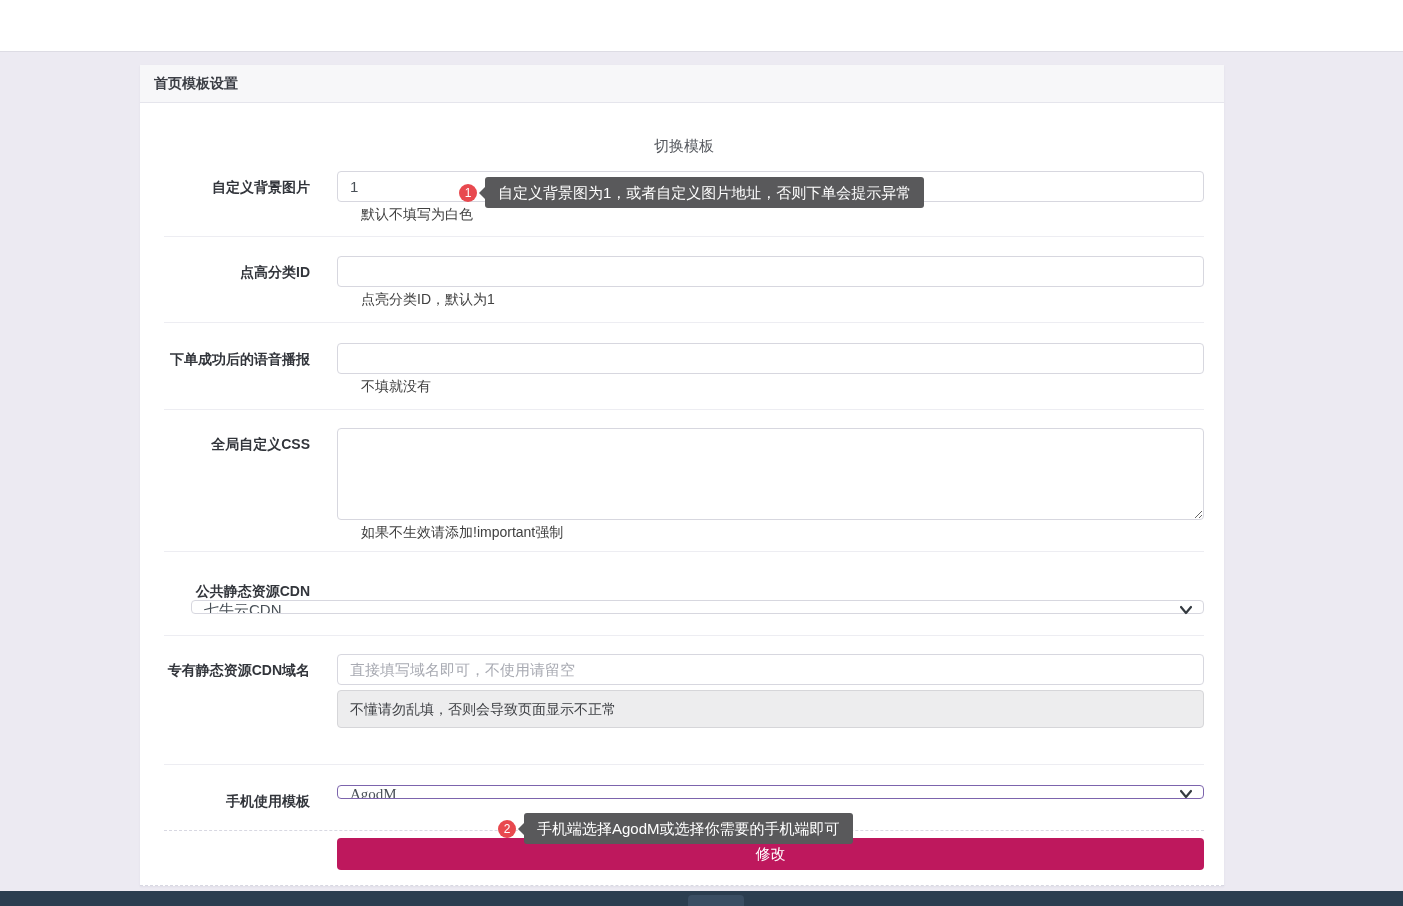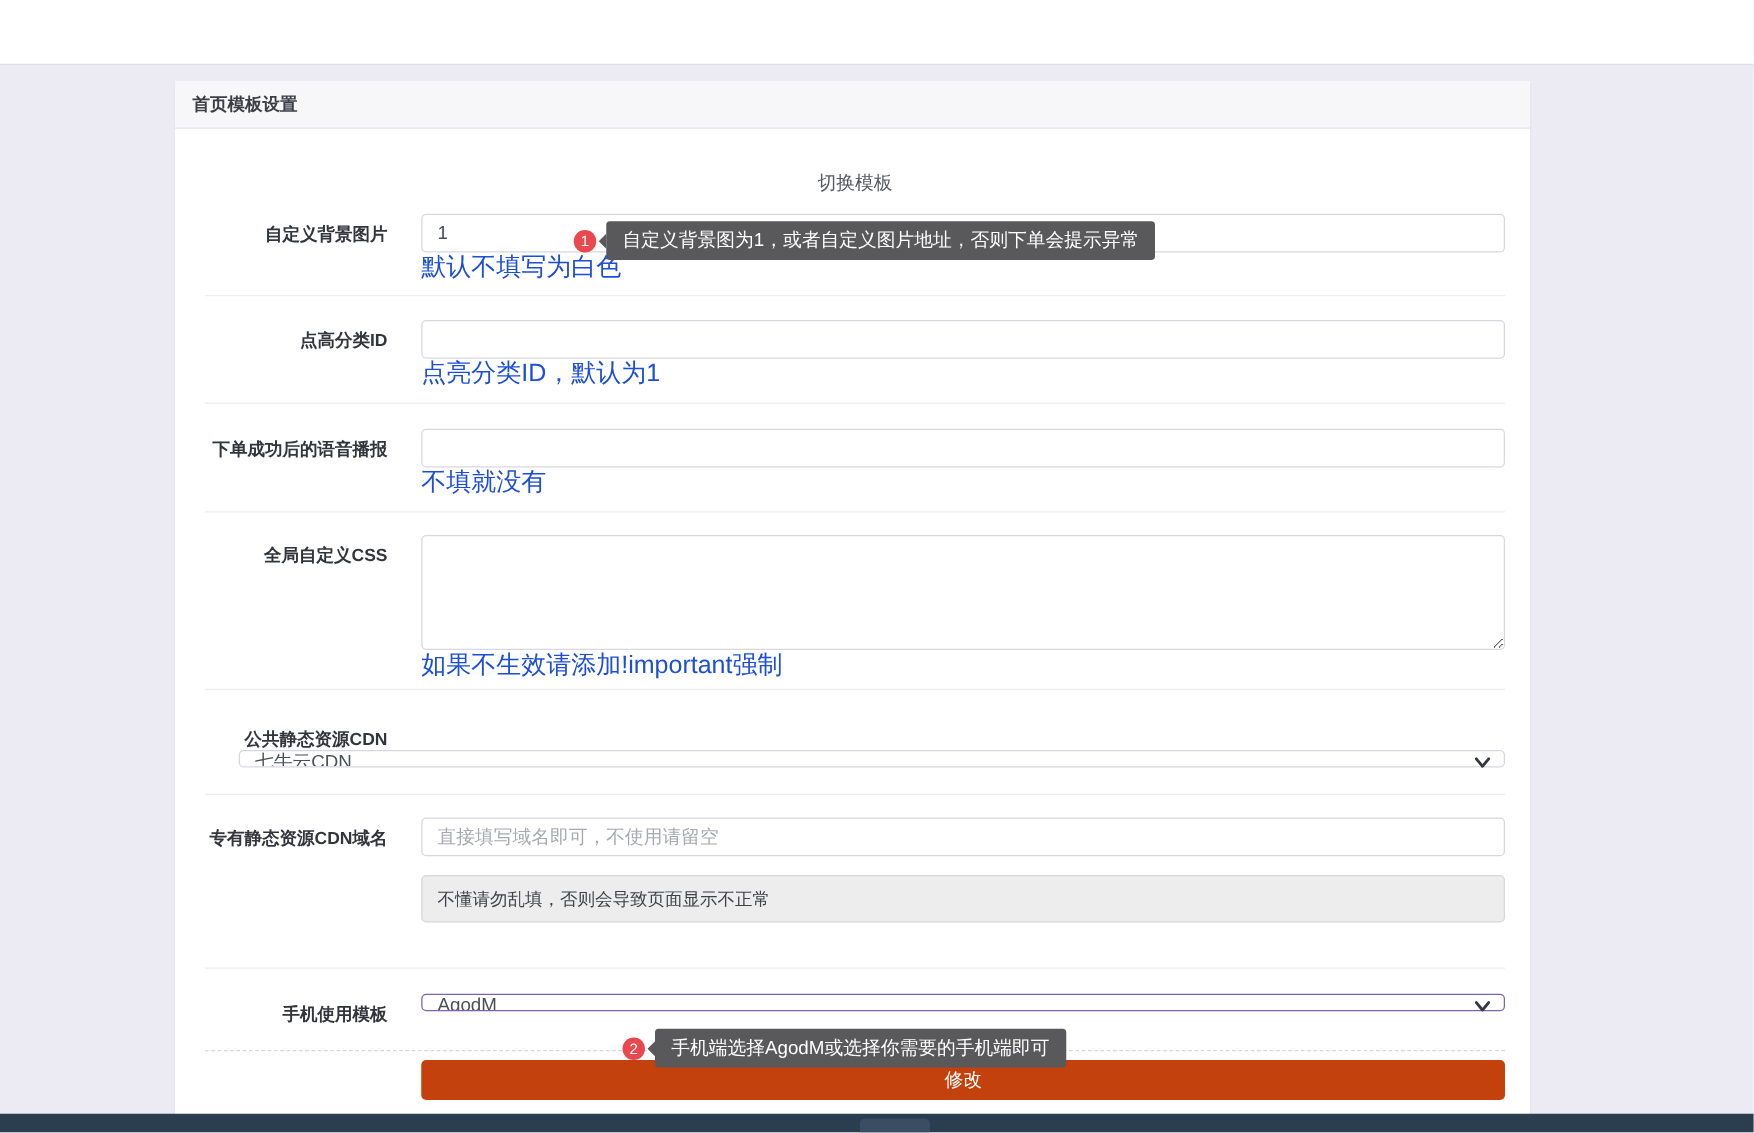--- a/index.html
+++ b/index.html
@@ -63,30 +63,30 @@
   }
   input.text { height:31px; padding:0 12px; }
   input.text::placeholder { color:#a8aab2; opacity:1; }
   textarea.text { height:92px; padding:6px 12px; resize:both; display:block; }
 
   .sel-wrap { position:relative; }
   .sel-wrap select {
     height:14px; padding:0 30px 0 12px; appearance:none; -webkit-appearance:none;
     cursor:pointer;
   }
-  .sel-wrap.accent select { border:1.5px solid #7c64ad; }
+  .sel-wrap.accent select { border:1.5px solid #7c64ad;font-family:Liberation Serif, serif; }
   .sel-chev {
     position:absolute; right:12px; top:50%; margin-top:-5px; width:12px; height:10px;
     pointer-events:none; color:#343a40;
   }
 
-  .hint { margin-top:5px; font-size:20px; line-height:15px; color:#1d4ed8; }
+  .hint { margin-top:5px; font-size:14px; line-height:15px; color:#404040;margin-left:24px; }
 
   .note-box {
-    margin-top:15px; background:#ededee; border:1px solid #d6d6d9; border-radius:4px;
+    margin-top:5px; background:#ededee; border:1px solid #d6d6d9; border-radius:4px;
     padding:8px 12px; font-size:14px; line-height:20px; color:#3f4145;
   }
 
   
   .tip-wrap {
     position:absolute; display:flex; align-items:center; z-index:5;
   }
   .tip-badge {
     width:18px; height:18px; border-radius:50%; background:#e8494f; color:#fff;
     font-size:12px; line-height:18px; text-align:center; flex:none;
@@ -98,21 +98,21 @@
   }
   .tip-bubble::before {
     content:""; position:absolute; left:-6px; top:50%; margin-top:-6px;
     border-top:6px solid transparent; border-bottom:6px solid transparent;
     border-right:6px solid #59595b;
   }
   .tip-1 { left:122px; top:6px; height:31px; }
   .tip-2 { left:161px; top:28px; height:31px; }
 
   .submit-btn {
-    display:block; width:100%; height:32px; background:#c2410c; color:#fff;
+    display:block; width:100%; height:32px; background:#be185d; color:#fff;
     border:none; border-radius:4px; font-size:15px; cursor:pointer;
     font-family: "Liberation Sans", "DejaVu Sans", sans-serif;
   }
 
   .footer-bar {
     position:absolute; left:0; bottom:0; width:1403px; height:15px;
     background:#2b3e50;
   }
   .footer-handle {
     position:absolute; left:688px; bottom:0; width:56px; height:11px;

